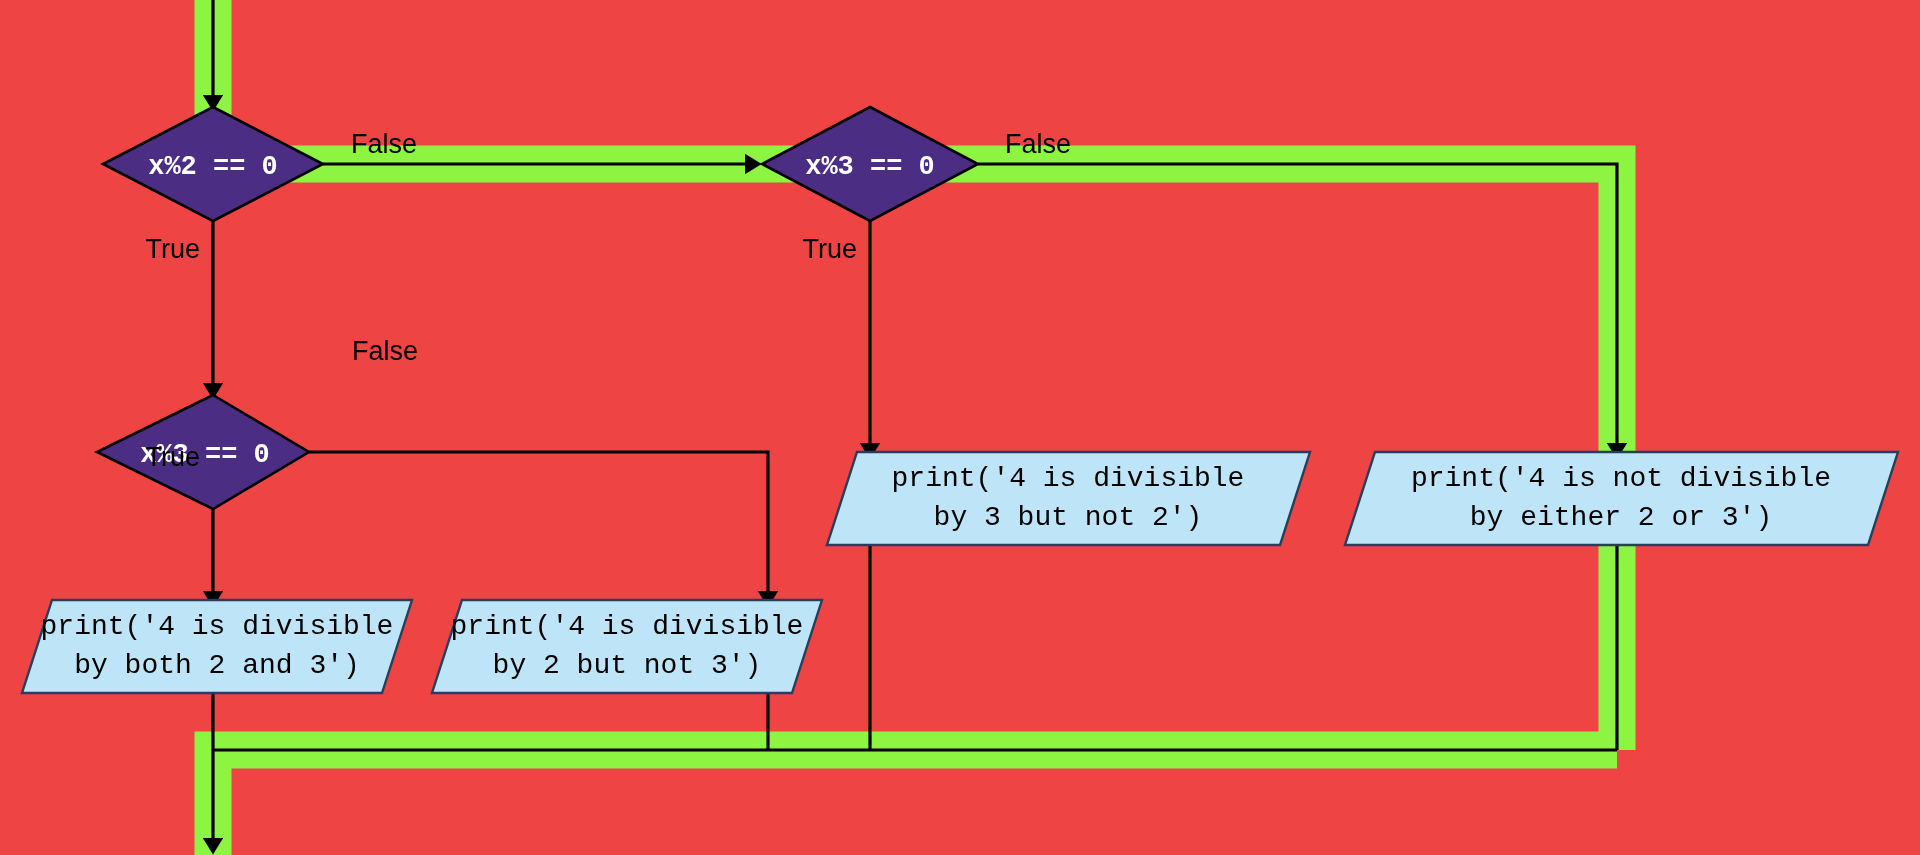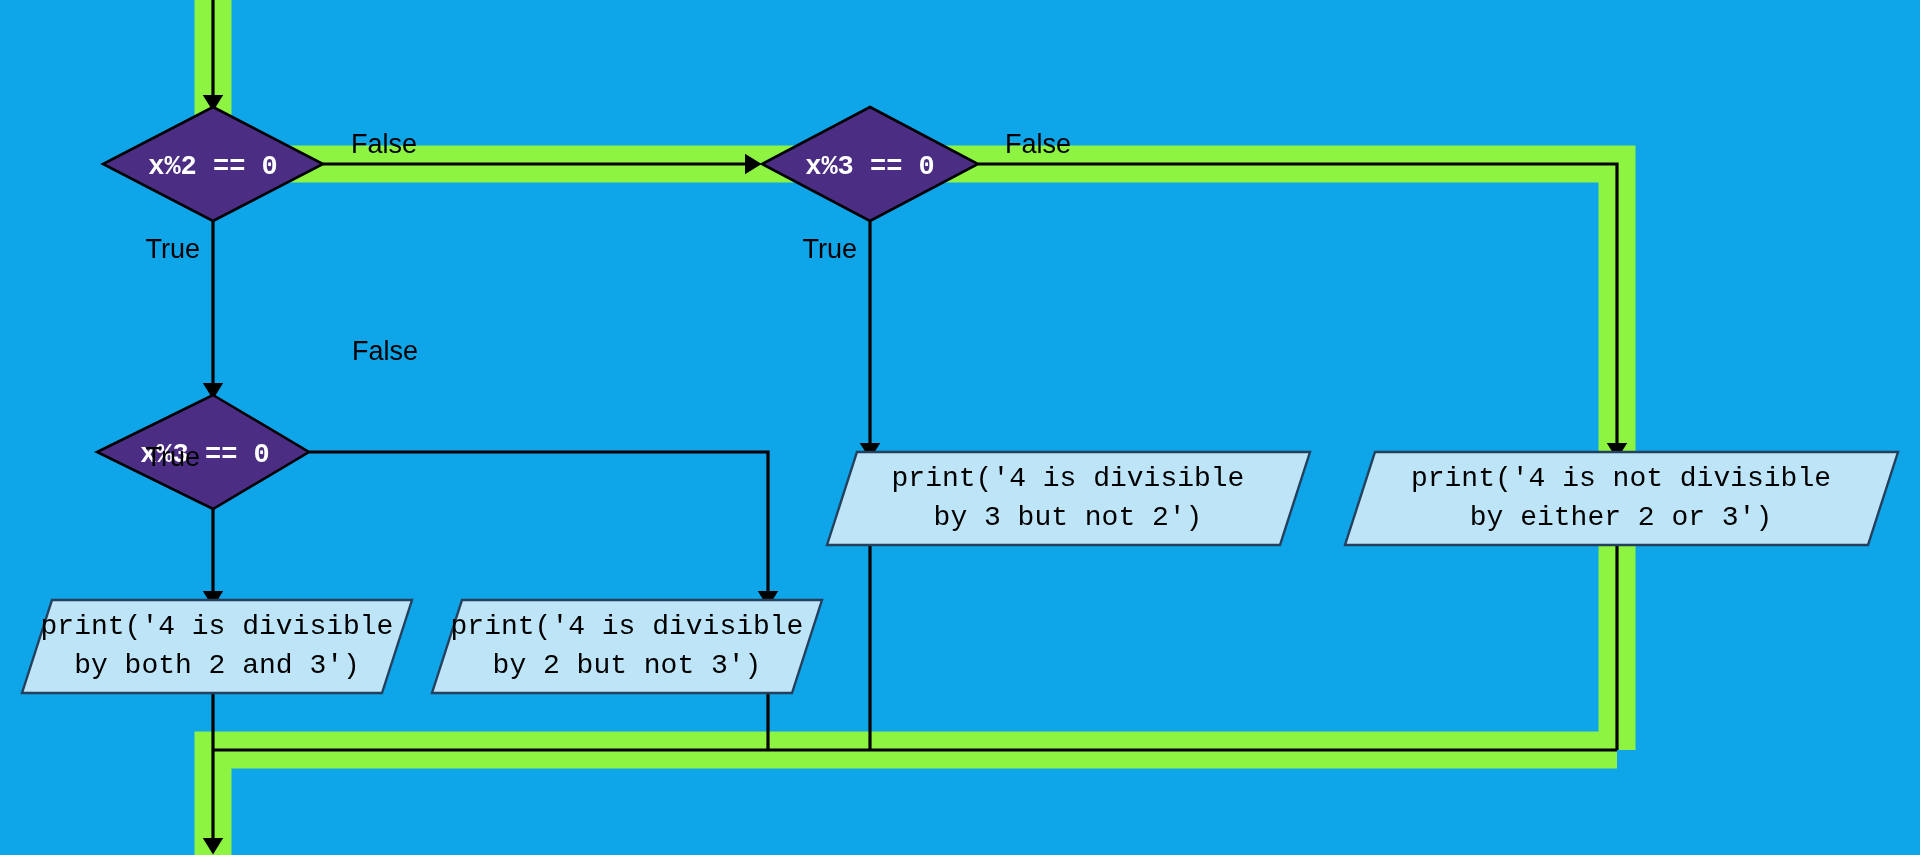--- a/index.html
+++ b/index.html
@@ -58,21 +58,21 @@
     stroke-width: 2.6;
   }
   .io-shape {
     stroke: #24405c;
     stroke-width: 2.4;
   }
 </style>
 </head>
 <body>
 
-<div id="flowchart-root" style="background: #0ea5e9;">
+<div id="flowchart-root" style="background: #ef4444;">
 
 <svg id="flow-svg" viewBox="0 0 1920 855" xmlns="http://www.w3.org/2000/svg">
 
   <defs>
     <marker id="arrow" markerWidth="10" markerHeight="10" refX="2.2" refY="3.2" orient="auto" markerUnits="strokeWidth">
       <path d="M0,0 L0,6.4 L5.2,3.2 z" fill="#000000"></path>
     </marker>
   </defs>
 
   <g>

